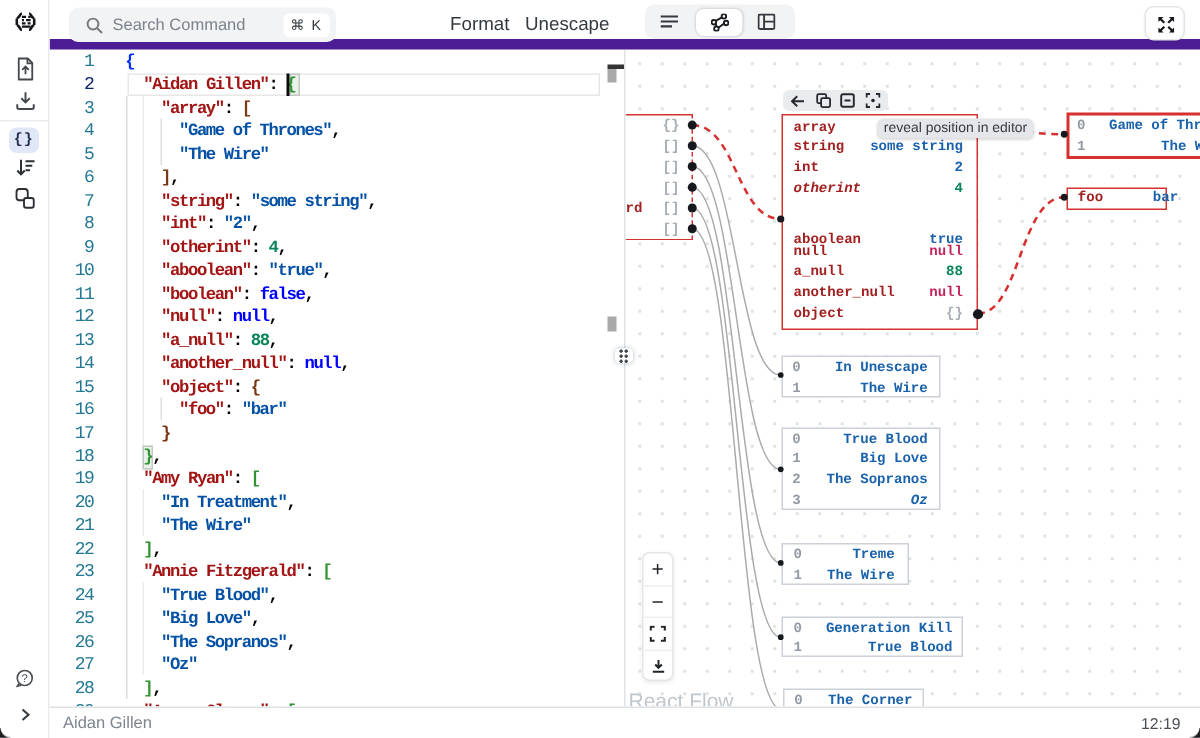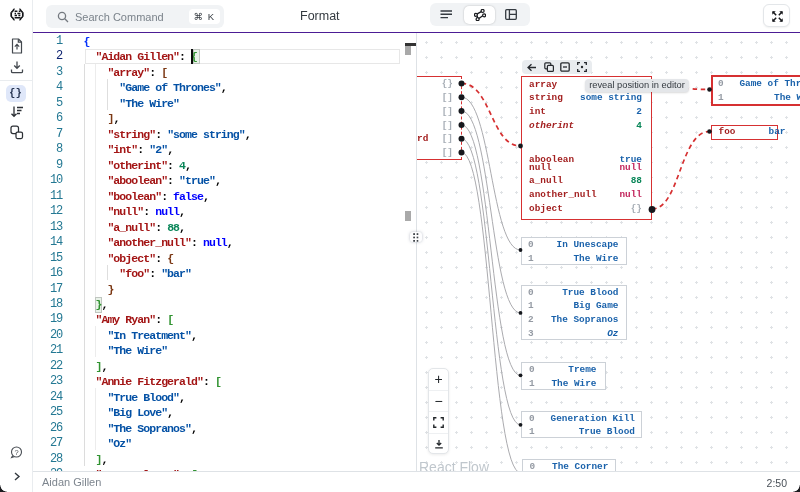--- a/index.html
+++ b/index.html
@@ -3,21 +3,21 @@
 <meta charset="utf-8">
 <style>
   * { margin:0; padding:0; box-sizing:border-box; }
   html,body { width:800px; height:492px; overflow:hidden; background:#fff;
     font-family:"Liberation Sans", sans-serif; position:relative; }
   .abs { position:absolute; }
   
   #sidebar { left:0; top:0; width:33px; height:492px; border-right:1px solid #e9ecef; background:#fff; z-index:30; }
   .sicon { position:absolute; left:0; width:33px; display:flex; justify-content:center; }
   
-  #topbar { left:33px; top:0; width:767px; height:33px; background:#fff; border-bottom:1px solid #4c1d95; z-index:25; }
+  #topbar { left:33px; top:0; width:767px; height:33px; background:#fff; border-bottom:7px solid #4c1d95; z-index:25; }
   #searchbox { position:absolute; left:13px; top:5px; width:178px; height:23px; background:#f1f3f5; border-radius:6px; }
   #searchbox .ph { position:absolute; left:29px; top:5.5px; font-size:11px; color:#7b838b; }
   #kbd { position:absolute; right:4px; top:3.5px; background:#fff; border-radius:4px; padding:2px 5px; font-size:9.5px; color:#343a40; letter-spacing:1px; }
   .tbtn { position:absolute; top:0; height:33px; line-height:33px; font-size:12.5px; color:#343a40; }
   #seg { position:absolute; left:397px; top:3px; width:100px; height:23px; background:#f1f3f5; border-radius:6px; }
   #segsel { position:absolute; left:34px; top:2.5px; width:31px; height:18px; background:#fff; border-radius:5px; box-shadow:0 0 2px rgba(0,0,0,.25); }
   #fsbtn { position:absolute; left:730px; top:4px; width:27px; height:23px; background:#fff; border:1px solid #e3e6e9; border-radius:6px; box-shadow:0 1px 2px rgba(0,0,0,.06); }
   
   #editor { left:33px; top:33px; width:384px; height:438px; background:#fff; overflow:hidden; }
   #lnums { position:absolute; left:0; top:1px; width:29px; text-align:right;
@@ -159,21 +159,21 @@
       </div>
   </div>
 
   <div class="node" style="left:103.5px; top:251.5px; width:106.5px; height:55.4px;">
     <div class="row" style="top:0px;">
         <span class="idx" style="left:6.6px;">0</span>
         <span class="val" style="right:7.5px;">True Blood</span>
       </div>
     <div class="row" style="top:13.8px;">
         <span class="idx" style="left:6.6px;">1</span>
-        <span class="val" style="right:7.5px;">Big Game</span>
+        <span class="val" style="right:7.5px;">Big Love</span>
       </div>
     <div class="row" style="top:27.7px;">
         <span class="idx" style="left:6.6px;">2</span>
         <span class="val" style="right:7.5px;">The Sopranos</span>
       </div>
     <div class="row" style="top:41.5px;">
         <span class="idx" style="left:6.6px;">3</span>
         <span class="val" style="right:7.5px;font-style:italic;">Oz</span>
       </div>
   </div>
@@ -310,20 +310,21 @@
 <div class="abs" id="topbar">
   <div id="searchbox">
     <svg style="position:absolute; left:11px; top:5.5px;" width="12" height="12" viewBox="0 0 12 12" stroke="#74797f" stroke-width="1.3" fill="none">
         <circle cx="5" cy="5" r="3.6"></circle>
         <path d="M7.8,7.8 L11,11"></path>
       </svg>
     <span class="ph">Search Command</span>
     <span id="kbd">⌘ K</span>
   </div>
   <div class="tbtn" style="left:267px;">Format</div>
+  <div class="tbtn" style="left:317px;">Unescape</div>
   <div id="seg">
     <div id="segsel"></div>
     <svg style="position:absolute; left:10px; top:7px;" width="13" height="9" viewBox="0 0 13 9" stroke="#343a40" stroke-width="1.4" fill="none">
         <path d="M0.5,1 L12,1 M0.5,4.3 L12,4.3 M0.5,7.6 L8,7.6"></path>
       </svg>
     <svg style="position:absolute; left:44px; top:5.5px;" width="12" height="12" viewBox="0 0 12 12" stroke="#1a1c20" stroke-width="1.25" fill="none">
         <circle cx="8.6" cy="1.9" r="1.5"></circle>
         <circle cx="1.9" cy="5.8" r="1.5"></circle>
         <circle cx="10.1" cy="6.3" r="1.5"></circle>
         <circle cx="3.6" cy="10.2" r="1.5"></circle>
@@ -391,16 +392,16 @@
         <path d="M2,1 L6,4.5 L2,8"></path>
       </svg>
   </div>
 </div>
 <div class="abs" id="split"></div>
 <div class="abs" id="splithandle">
     <div style="width:6.5px; height:9.5px; background-image:radial-gradient(circle, #3f444a 0.9px, transparent 1.15px); background-size:3.4px 3.4px; background-position:0.4px 0.4px;"></div>
   </div>
 <div class="abs" id="status">
   <div style="position:absolute; left:9px; top:4px; font-size:11px; color:#7d858e;">Aidan Gillen</div>
-  <div style="position:absolute; right:13px; top:4.5px; font-size:10.5px; color:#495057;">2:50</div>
+  <div style="position:absolute; right:13px; top:4.5px; font-size:10.5px; color:#495057;">12:19</div>
 </div>
 <div class="corner" style="left:0; top:485px; width:7px; height:7px; background:radial-gradient(circle 8px at 7px 0px, transparent 0 6.3px, #1d1d20 7px);"></div>
 <div class="corner" style="left:793px; top:485px; width:7px; height:7px; background:radial-gradient(circle 8px at 0px 0px, transparent 0 6.3px, #1d1d20 7px);"></div>
 
 </body></html>

